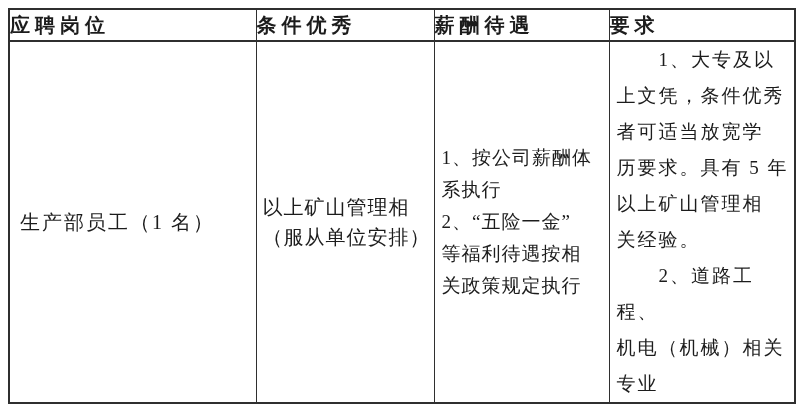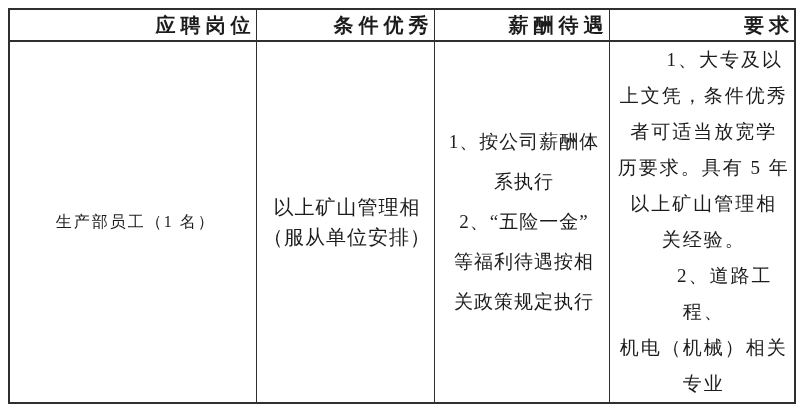--- a/index.html
+++ b/index.html
@@ -29,48 +29,48 @@
     border: 1px solid #2f2f2f;
     overflow: hidden;
   }
   tr.header-row th {
     height: 30px;
     border-bottom-width: 2px;
     font-family: "Liberation Sans", sans-serif;
     font-weight: bold;
     font-size: 20px;
     letter-spacing: 5px;
-    text-align: right;
+    text-align: left;
     vertical-align: middle;
     padding: 0;
     margin-left: 32px;
   }
   tr.body-row td {
     height: 357px;
     vertical-align: middle;
-    text-align: center;
+    text-align: left;
     white-space: pre-line;
   }
   td.cell-position {
-    font-size: 16px;
+    font-size: 20px;
     letter-spacing: 2px;
     padding: 0 4px 0 10px;
     line-height: 30px;
   }
   td.cell-location {
     font-size: 20px;
     letter-spacing: 1px;
     padding: 0 2px 0 6px;
     line-height: 30px;
   }
   td.cell-salary {
     font-size: 19px;
     letter-spacing: 1px;
     padding: 0 2px 0 7px;
-    line-height: 40px;
+    line-height: 32px;
   }
   td.cell-requirements {
     font-size: 19px;
     letter-spacing: 2px;
     padding: 0 3px 0 7px;
     line-height: 36px;
   }
 </style>
 </head>
 <body>

